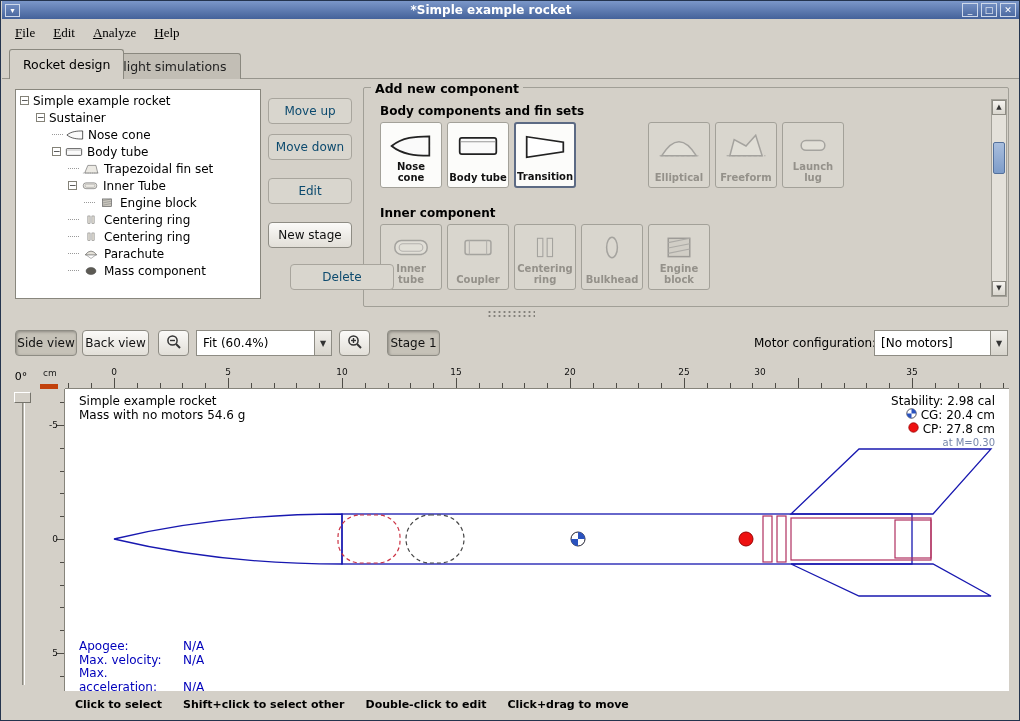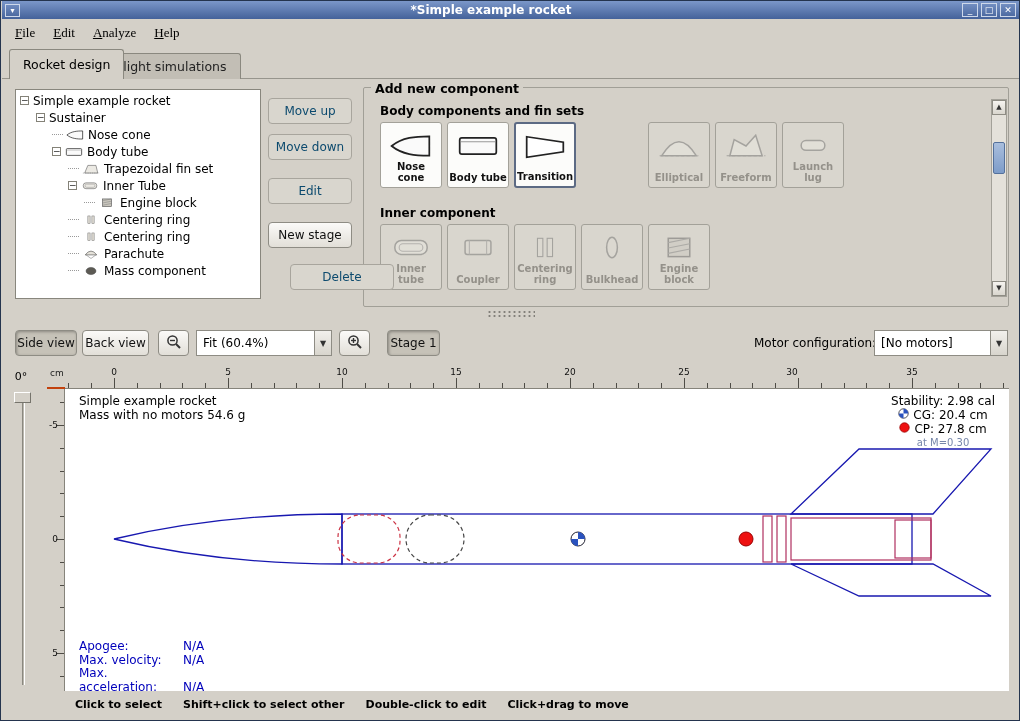--- a/index.html
+++ b/index.html
@@ -59,33 +59,33 @@
   
   .combo{position:absolute;background:#fff;border:1px solid #8e8c84;display:flex;align-items:center;font-size:12px;}
   .combo .val{flex:1;padding:0 6px;white-space:nowrap;overflow:hidden;}
   .combo .arrow{width:17px;align-self:stretch;background:linear-gradient(#f2f0ec,#d8d5cd);border-left:1px solid #8e8c84;font-size:8px;display:flex;align-items:center;justify-content:center;color:#333;}
   .tool-label{position:absolute;font-size:12px;color:#000;}
 
   
   .rot-label{position:absolute;left:6px;top:369px;width:28px;text-align:center;font-size:11px;color:#000;}
   .rot-track{position:absolute;left:21px;top:398px;width:3px;height:286px;border-left:1px solid #8a887f;border-right:1px solid #fff;background:#b9b6ae;}
   .rot-handle{position:absolute;left:13px;top:391px;width:17px;height:11px;background:#d4d0c8;border:1px solid;border-color:#fff #76746c #76746c #fff;}
-  .ruler-corner{position:absolute;left:46px;top:365px;width:18px;height:23px;border-bottom:2px solid #c2410c;font-size:9px;color:#222;padding:2px 0 0 3px;}
+  .ruler-corner{position:absolute;left:39px;top:365px;width:18px;height:23px;border-bottom:5px solid #c2410c;font-size:9px;color:#222;padding:2px 0 0 3px;}
   .h-ruler{position:absolute;left:64px;top:365px;width:944px;height:23px;border-bottom:1px solid #86847b;background:#d4d0c8;overflow:hidden;}
   .htick{position:absolute;bottom:0;width:1px;height:5px;background:#4e4c46;}
   .htick.major{height:10px;}
   .hlabel{position:absolute;top:1px;transform:translateX(-50%);font-size:9px;color:#111;}
   .v-ruler{position:absolute;left:46px;top:388px;width:18px;height:302px;border-right:1px solid #86847b;background:#d4d0c8;overflow:hidden;}
   .vtick{position:absolute;right:0;height:1px;width:4px;background:#4e4c46;}
   .vtick.major{width:8px;}
   .vlabel{position:absolute;right:6px;transform:translateY(-50%);font-size:9px;color:#111;}
   .canvas{position:absolute;left:64px;top:388px;width:944px;height:302px;background:#fff;overflow:hidden;}
   .info-block{position:absolute;left:14px;top:5px;font-size:12px;line-height:14px;color:#000;}
   .stab-block{position:absolute;right:14px;top:5px;font-size:12px;line-height:14px;text-align:right;color:#000;}
-  .stab-row{display:flex;justify-content:center;align-items:center;gap:4px;}
+  .stab-row{display:flex;justify-content:flex-end;align-items:center;gap:4px;}
   .stab-mach{font-size:10px;color:#7787aa;}
   .flight-block{position:absolute;left:14px;top:251px;font-size:12px;line-height:13.5px;color:#0000bb;}
   .flight-row span.lab{display:inline-block;width:104px;}
 
   .statusbar{position:absolute;left:1px;top:692px;width:1017px;height:26px;padding:5px 0 0 73px;font-size:11px;font-weight:bold;color:#000;}
   .statusbar span{margin-right:21px;}
 </style>
 </head>
 <body>
 
@@ -373,21 +373,21 @@
       <div class="htick" style="left: 870px;"></div>
       <div class="htick" style="left: 893px;"></div>
       <div class="htick" style="left: 915px;"></div>
       <div class="htick" style="left: 938px;"></div>
       <span class="hlabel" style="left: 49px;">0</span>
       <span class="hlabel" style="left: 163px;">5</span>
       <span class="hlabel" style="left: 277px;">10</span>
       <span class="hlabel" style="left: 391px;">15</span>
       <span class="hlabel" style="left: 505px;">20</span>
       <span class="hlabel" style="left: 619px;">25</span>
-      <span class="hlabel" style="left: 727px;">30</span>
+      <span class="hlabel" style="left: 695px;">30</span>
       <span class="hlabel" style="left: 847px;">35</span>
     </div>
   <div class="v-ruler">
       <div class="vtick" style="top: 13px;"></div>
       <div class="vtick major" style="top: 36px;"></div>
       <div class="vtick" style="top: 59px;"></div>
       <div class="vtick" style="top: 82px;"></div>
       <div class="vtick" style="top: 104px;"></div>
       <div class="vtick" style="top: 127px;"></div>
       <div class="vtick major" style="top: 150px;"></div>

